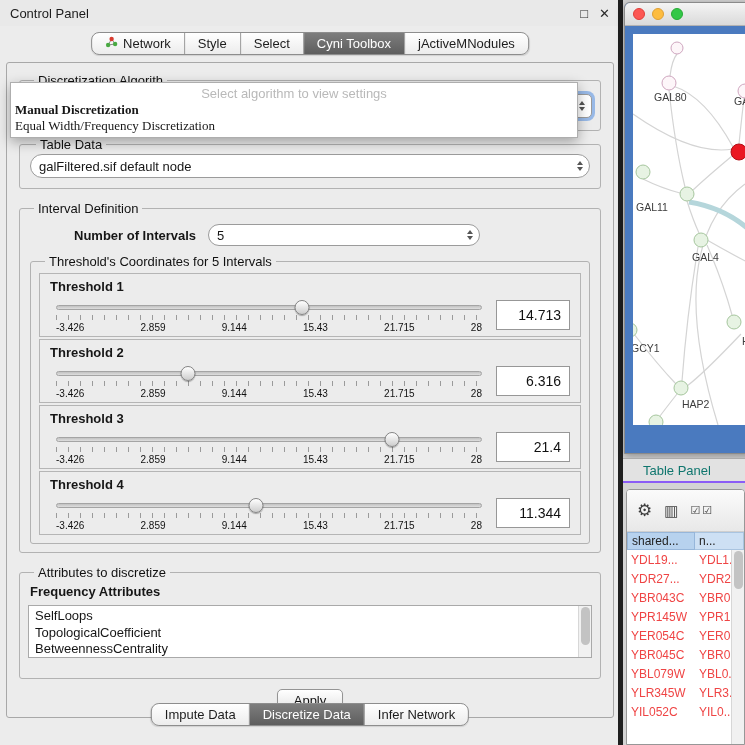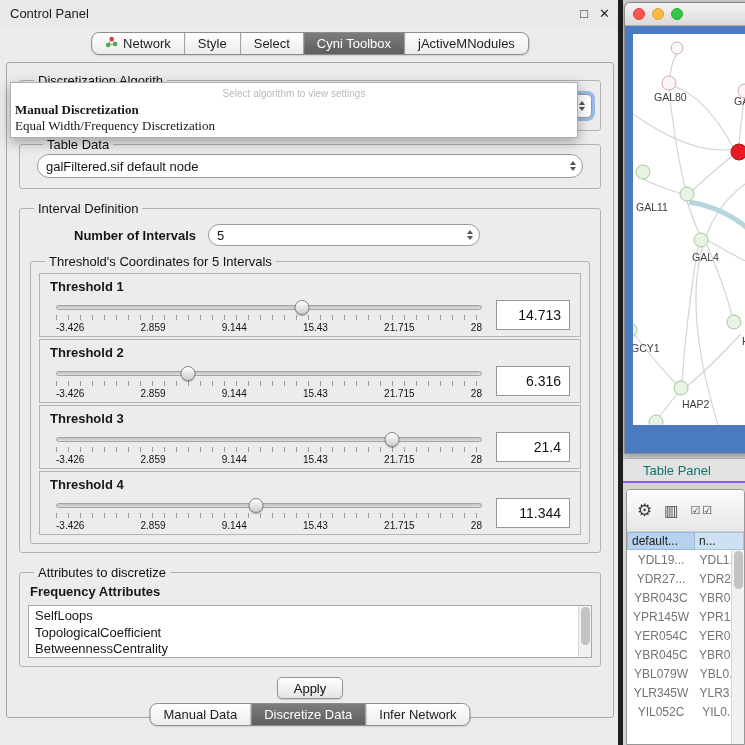--- a/index.html
+++ b/index.html
@@ -30,24 +30,24 @@
 
   .main-panel { position:absolute; left:6px; top:62px; width:608px; height:656px;
                 border:1px solid #a8a8a8; border-radius:3px; background:#ececec; }
 
   fieldset.fs { border:1px solid #b2b2b2; border-radius:3px; min-width:0; }
   fieldset.fs legend { font-size:13px; padding:0 4px; margin-left:6px; color:#111; }
   legend.lg-green { color:#2e9e3f; }
   legend.lg-blue  { color:#2b50c0; }
 
   .algo-fs { margin:10px 12px 0; height:58px; padding:2px 8px; position:relative; }
-  .td-fs   { margin:6px 12px 12px;  padding:2px 17px 10px; }
+  .td-fs   { margin:6px 12px 12px;  padding:2px 10px 10px; }
   .iv-fs   { margin:10px 12px 0; padding:2px 8px 8px; }
   .thr-fs  { margin:4px 2px 0;   padding:4px 8px 6px; }
-  .attr-fs { margin:12px 12px 0; padding:0 8px 8px; }
+  .attr-fs { margin:12px 12px 0; padding:0 8px 20px; }
 
   .combo { display:flex; align-items:center; background:#fff; border:1px solid #9b9b9b; border-radius:12px;
            height:24px; padding-left:8px; font-size:13px; }
   .combo .combo-text { flex:1; overflow:hidden; white-space:nowrap; }
   .combo.small { width:272px; height:22px; }
   .combo.focus { box-shadow:0 0 0 3px rgba(96,152,229,.6); border-radius:5px; margin-top:4px; }
   .stepper { display:flex; flex-direction:column; align-items:center; justify-content:center; gap:2px; width:18px; }
   .stepper i { display:block; width:0; height:0; border-left:3.5px solid transparent; border-right:3.5px solid transparent; }
   .stepper .up   { border-bottom:4.5px solid #555; }
   .stepper .down { border-top:4.5px solid #555; }
@@ -76,21 +76,21 @@
   .scroll-v .thumb-v { position:absolute; top:1px; left:1.5px; width:9px; height:38px; background:#c3c3c3; border-radius:5px; }
 
   .apply-row { text-align:center; margin-top:10px; }
   .apply-btn { min-width:66px; height:22px; border:1px solid #949494; border-radius:5px;
                background:linear-gradient(#ffffff,#e4e4e4); font-size:13px; padding:0 14px;
                font-family:inherit; color:#111; box-shadow:0 1px 1px rgba(0,0,0,.15); }
 
   
   .dropdown { position:absolute; left:10px; top:82px; width:568px; z-index:50; background:#fff;
               border:1px solid #aeaeae; box-shadow:0 4px 12px rgba(0,0,0,.32); padding:2px 0 3px; }
-  .dd-header { text-align:center; color:#b9b9b9; font-size:10px; height:17px; line-height:17px; }
+  .dd-header { text-align:center; color:#b9b9b9; font-size:13px; height:17px; line-height:17px; }
   .dd-item { font-size:13px; height:16px; line-height:16px; padding:0 4px; white-space:nowrap;font-family:Liberation Serif, serif; }
   .dd-item.bold { font-weight:bold; }
 
   
   .divider { position:absolute; left:618px; top:0; width:5px; height:745px; background:#1f1f1f; }
 
   
   .right-region { position:absolute; left:623px; top:0; width:122px; height:745px; background:#d4d4d4; }
   .net-window { position:absolute; left:1px; top:2px; width:130px; height:452px; background:#4a7abf;
                 border:1px solid #8a8a8a; border-radius:6px 6px 0 0; overflow:hidden; box-shadow:0 2px 8px rgba(0,0,0,.35); }
@@ -113,21 +113,21 @@
                 display:flex; align-items:center; gap:12px; padding:0 10px; }
   .ic { color:#3d3d3d; line-height:1; }
   .ic.gear { font-size:17px; }
   .ic.cols { font-size:15px; }
   .ic.checks { font-size:11px; letter-spacing:2px; }
   .tw-header { display:flex; height:18px; }
   .th { font-size:12px; padding:1px 4px; overflow:hidden; white-space:nowrap; color:#222; }
   .th1 { width:68px; background:#b7d2ee; border:1px solid #96b6da; }
   .th2 { flex:1; background:#cde0f4; border:1px solid #a9c4e0; border-left:none; }
   .tw-rows .trow { display:flex; height:19px; align-items:center; }
-  .td { font-size:12px; padding:0 4px; overflow:hidden; white-space:nowrap; color:#737373;text-align:center; }
+  .td { font-size:12px; padding:0 4px; overflow:hidden; white-space:nowrap; color:#ef4444; }
   .tdc1 { width:68px; }
   .tdc2 { flex:1; }
   .table-sb { top:60px; }
 </style>
 </head>
 <body>
 
 <div class="left-panel">
   <div class="titlebar">
     <span class="title">Control Panel</span>
@@ -296,21 +296,21 @@
         </div>
     </fieldset>
 
     <div class="apply-row">
       <button class="apply-btn">Apply</button>
     </div>
   </div>
 
   <div class="tabbar bottom">
       <div class="seg">
-        <span>Manual Data</span>
+        <span>Impute Data</span>
       </div>
       <div class="seg selected">
         <span>Discretize Data</span>
       </div>
       <div class="seg">
         <span>Infer Network</span>
       </div>
     </div>
 
   <div class="dropdown">
@@ -375,21 +375,21 @@
     <span>Table Panel</span>
   </div>
 
   <div class="table-window">
     <div class="tw-toolbar">
       <span class="ic gear">⚙</span>
       <span class="ic cols">▥</span>
       <span class="ic checks">☑☑</span>
     </div>
     <div class="tw-header">
-      <div class="th th1">default...</div>
+      <div class="th th1">shared...</div>
       <div class="th th2">n...</div>
     </div>
     <div class="tw-rows">
         <div class="trow">
           <div class="td tdc1">YDL19...</div>
           <div class="td tdc2">YDL1...</div>
         </div>
         <div class="trow">
           <div class="td tdc1">YDR27...</div>
           <div class="td tdc2">YDR2...</div>

